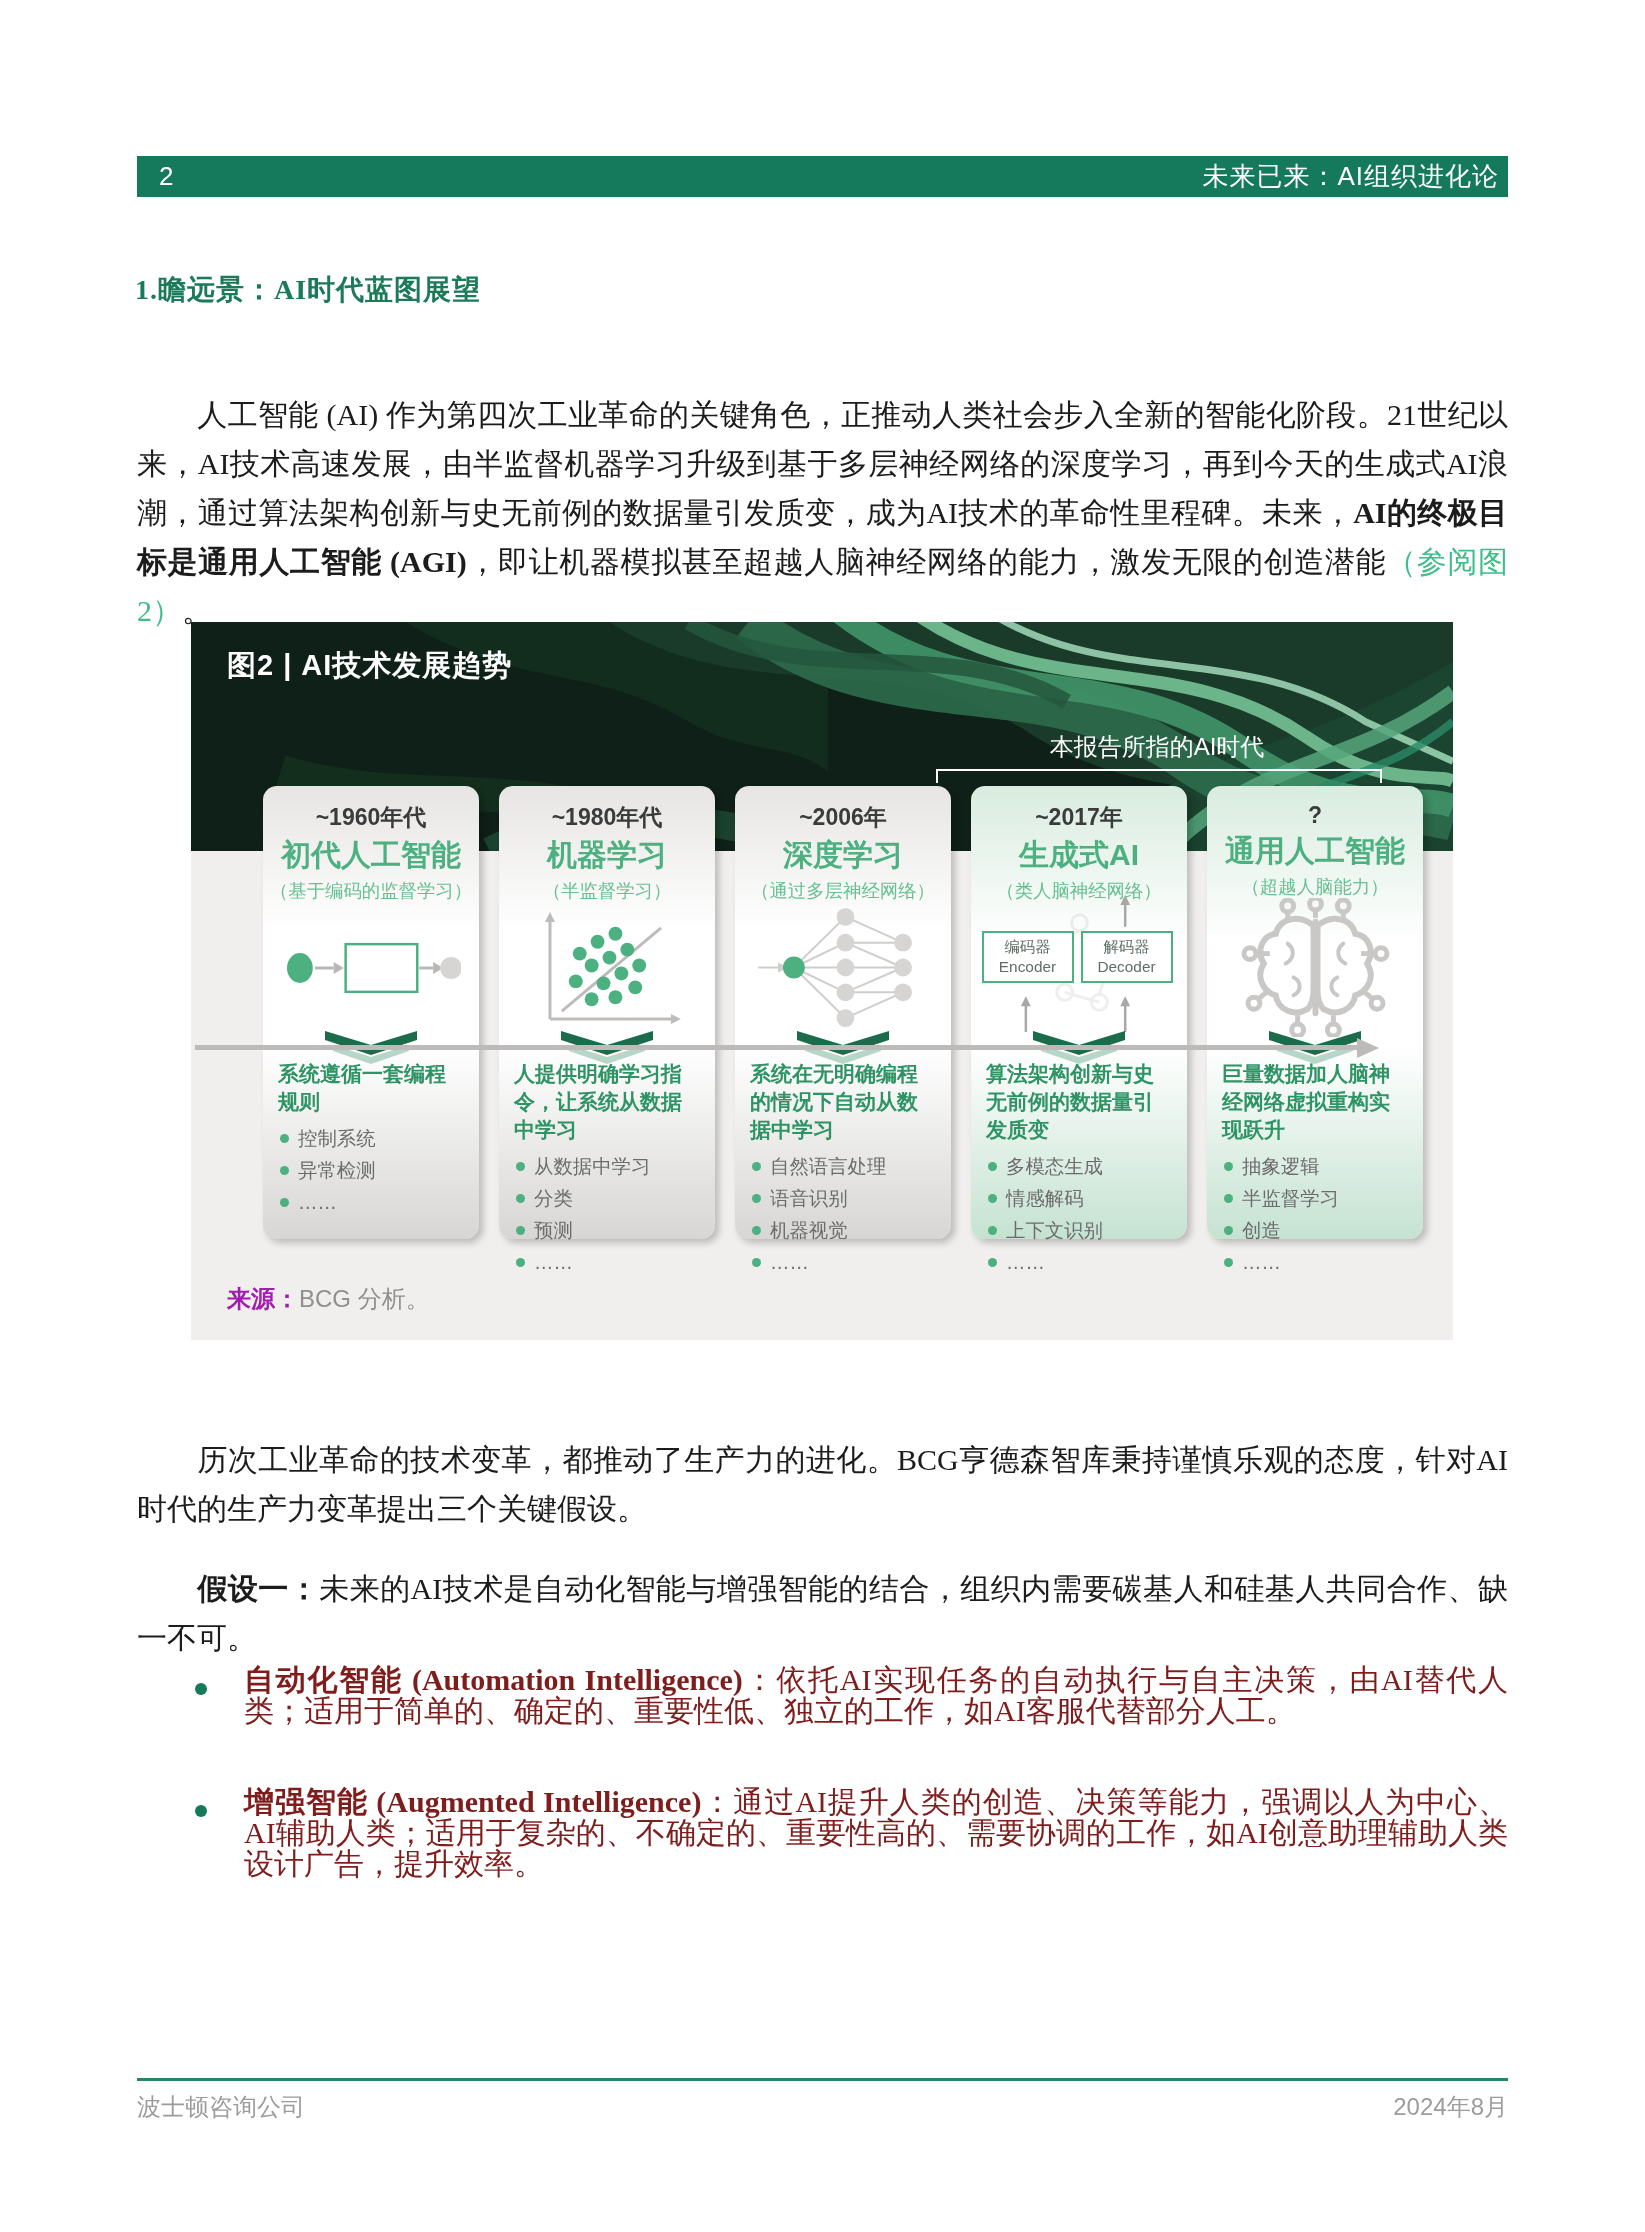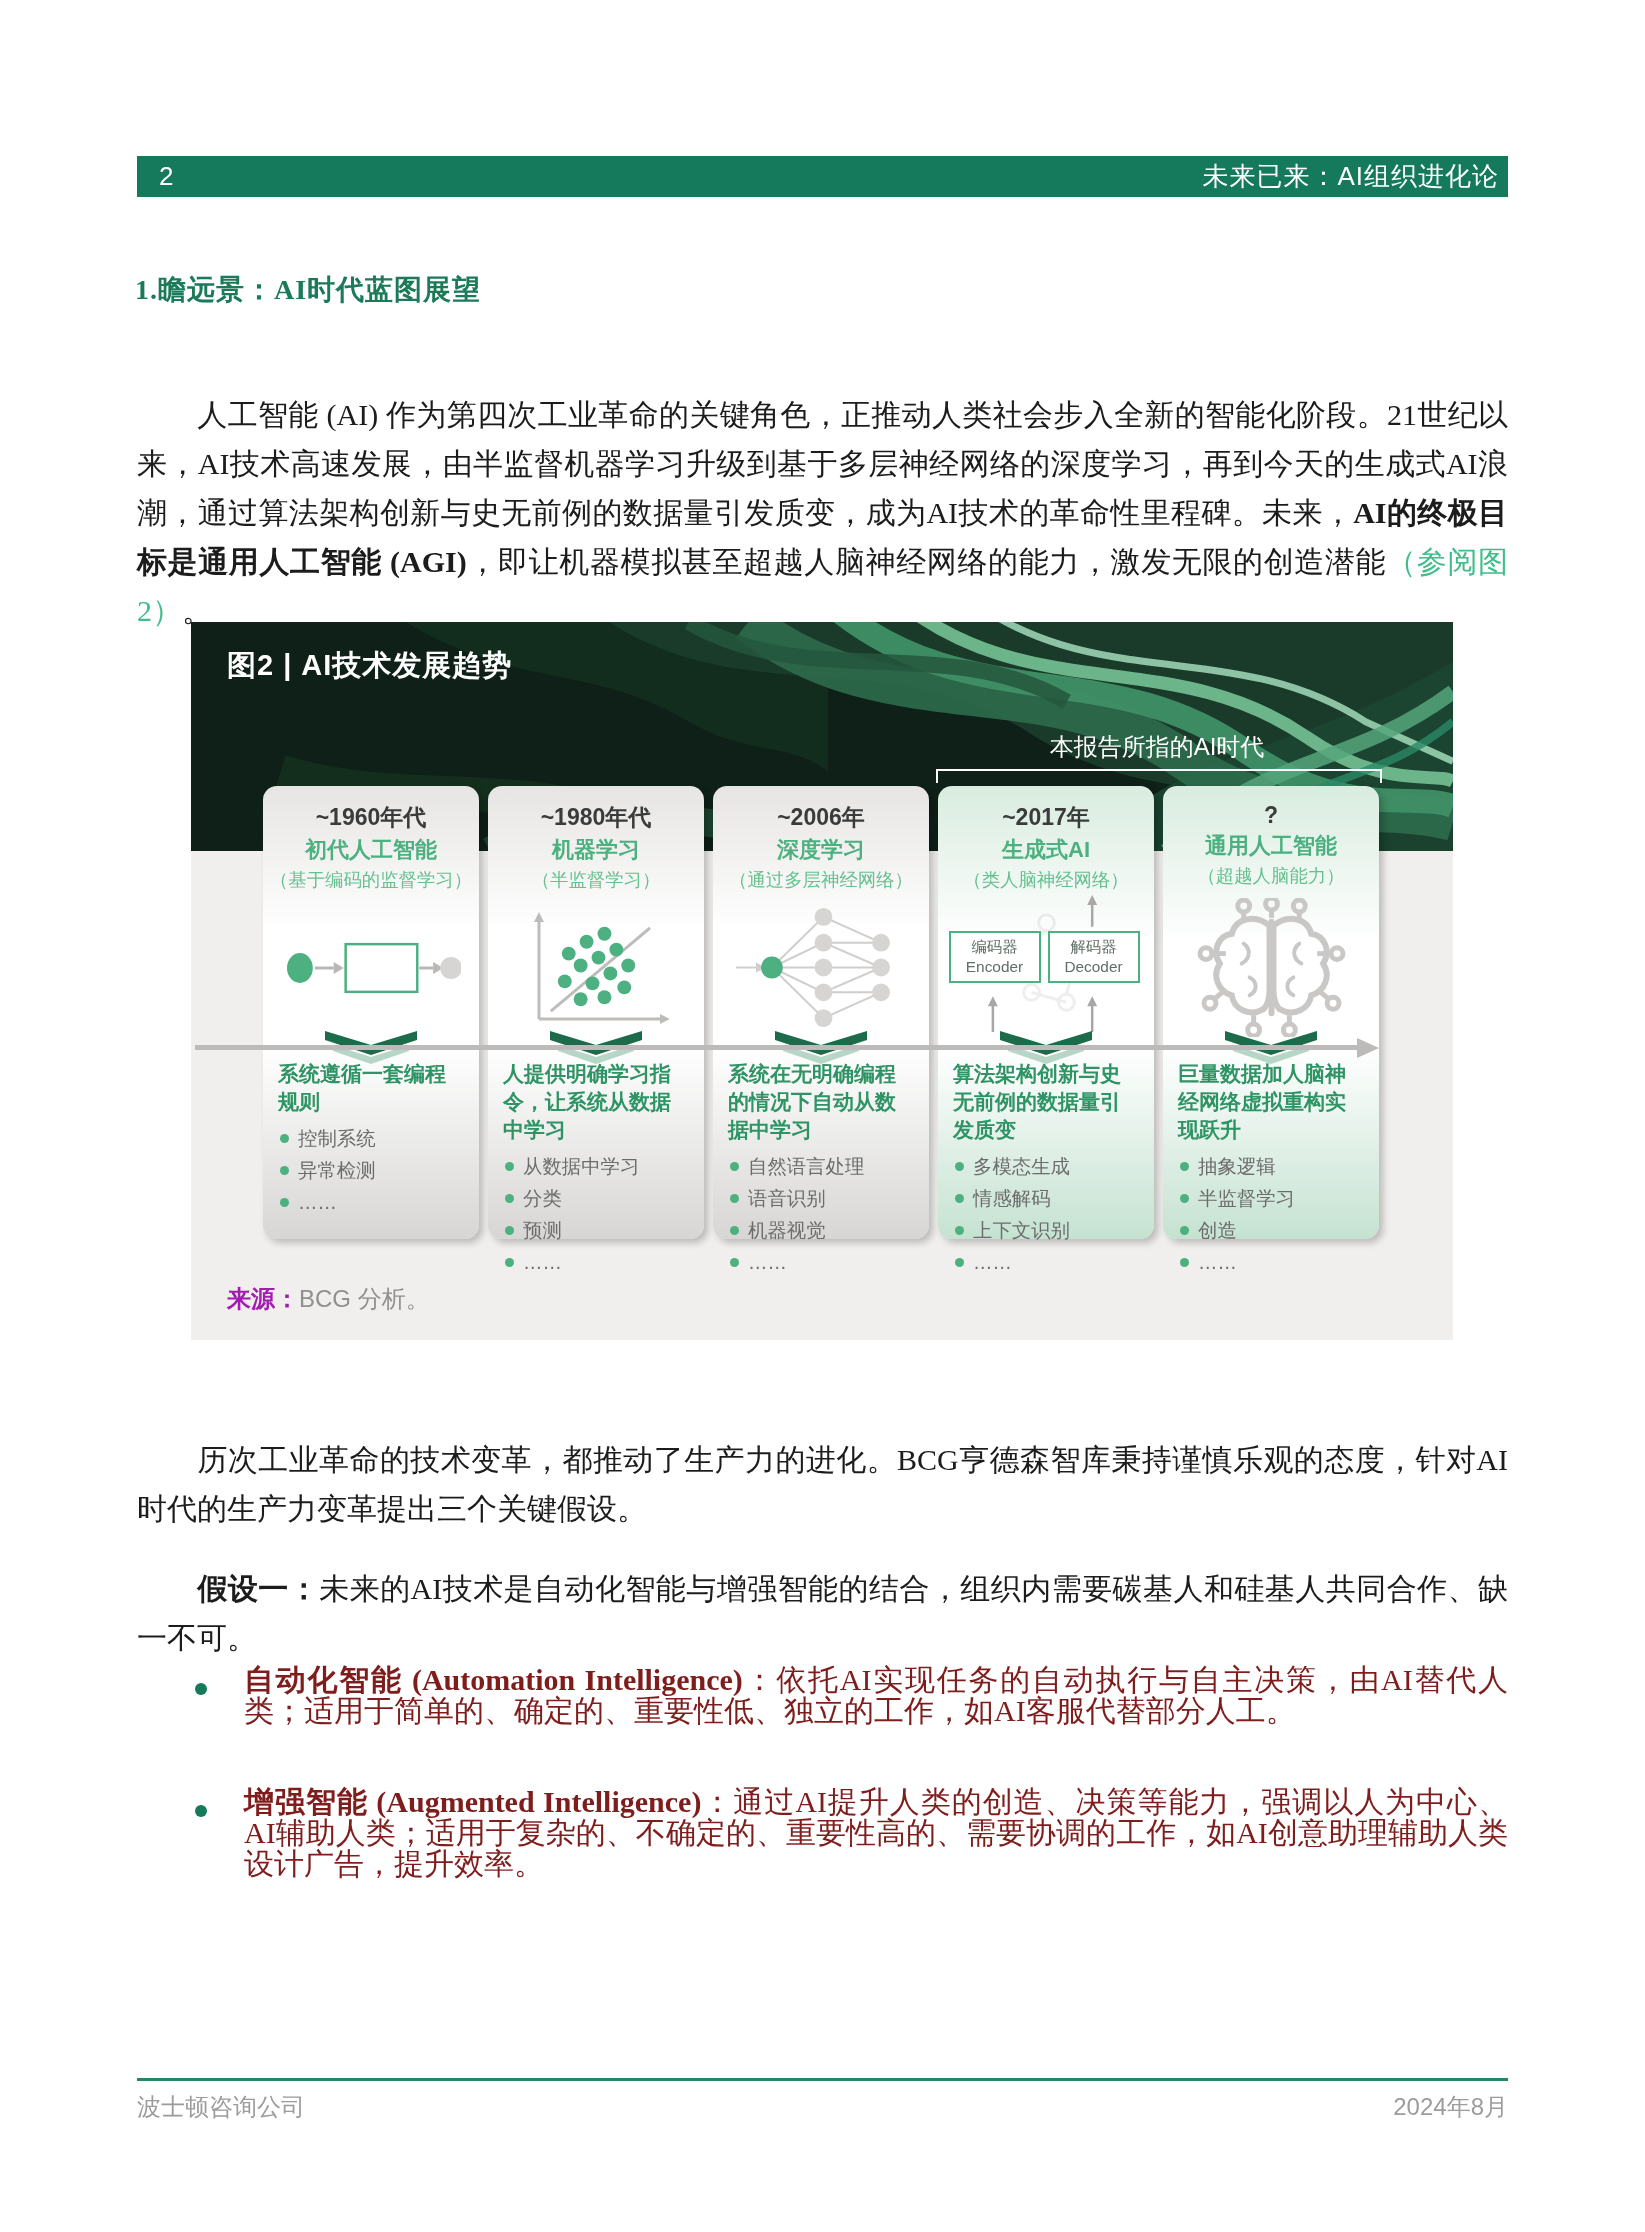--- a/index.html
+++ b/index.html
@@ -32,32 +32,32 @@
     font-family:"Liberation Sans","DejaVu Sans",sans-serif;}
   .hero{position:absolute;left:0;top:0;width:1262px;height:229px;overflow:hidden;}
   .hero svg{display:block;}
   .fig-title{position:absolute;left:36px;top:24px;color:#ffffff;font-size:29px;font-weight:700;
     letter-spacing:1px;z-index:2;}
   .era-note{position:absolute;left:745px;top:109px;width:442px;text-align:center;color:#ffffff;
     font-size:24px;z-index:2;}
   .era-bracket{position:absolute;left:745px;top:147px;width:442px;height:12px;z-index:2;
     border-top:2px solid #ffffff;border-left:2px solid #ffffff;border-right:2px solid #ffffff;}
 
-  .cards{position:absolute;left:72px;top:164px;display:flex;gap:9px;z-index:2;}
+  .cards{position:absolute;left:72px;top:164px;display:flex;gap:20px;z-index:2;}
   .card{position:relative;width:216px;height:453px;border-radius:14px;
     box-shadow:4px 4px 7px rgba(0,0,0,.22);}
   .card-top{height:262px;border-radius:14px 14px 0 0;
     background:linear-gradient(#e6e5e3 0%,#ffffff 55%);}
   .card.hl .card-top{background:linear-gradient(#d9ecdf 0%,#ffffff 60%);}
   .card-bottom{height:191px;border-radius:0 0 14px 14px;
     background:linear-gradient(#ffffff 0%,#d7d6d4 100%);}
   .card.hl .card-bottom{background:linear-gradient(#ffffff 0%,#c5e2d1 100%);}
 
   .era{padding-top:16px;text-align:center;font-size:23px;font-weight:700;color:#3b3b3b;}
-  .cname{text-align:center;font-size:22px;font-weight:700;color:#4cb081;margin-top:2px;}
+  .cname{text-align:center;font-size:30px;font-weight:700;color:#4cb081;margin-top:2px;}
   .csub{text-align:center;font-size:18.4px;color:#66c091;margin-top:2px;}
   .icon-area{position:absolute;left:0;top:107px;width:216px;height:149px;
     display:flex;align-items:center;justify-content:center;}
 
   .timeline{position:absolute;left:4px;top:423px;width:1162px;height:5px;background:#bcbbb9;z-index:3;}
   .timeline-arrow{position:absolute;left:1166px;top:416px;width:0;height:0;z-index:3;
     border-left:22px solid #bcbbb9;border-top:10px solid transparent;border-bottom:10px solid transparent;}
   .chevron{position:absolute;left:50%;top:245px;transform:translateX(-50%);z-index:4;}
 
   .desc{padding:12px 15px 0 15px;}

